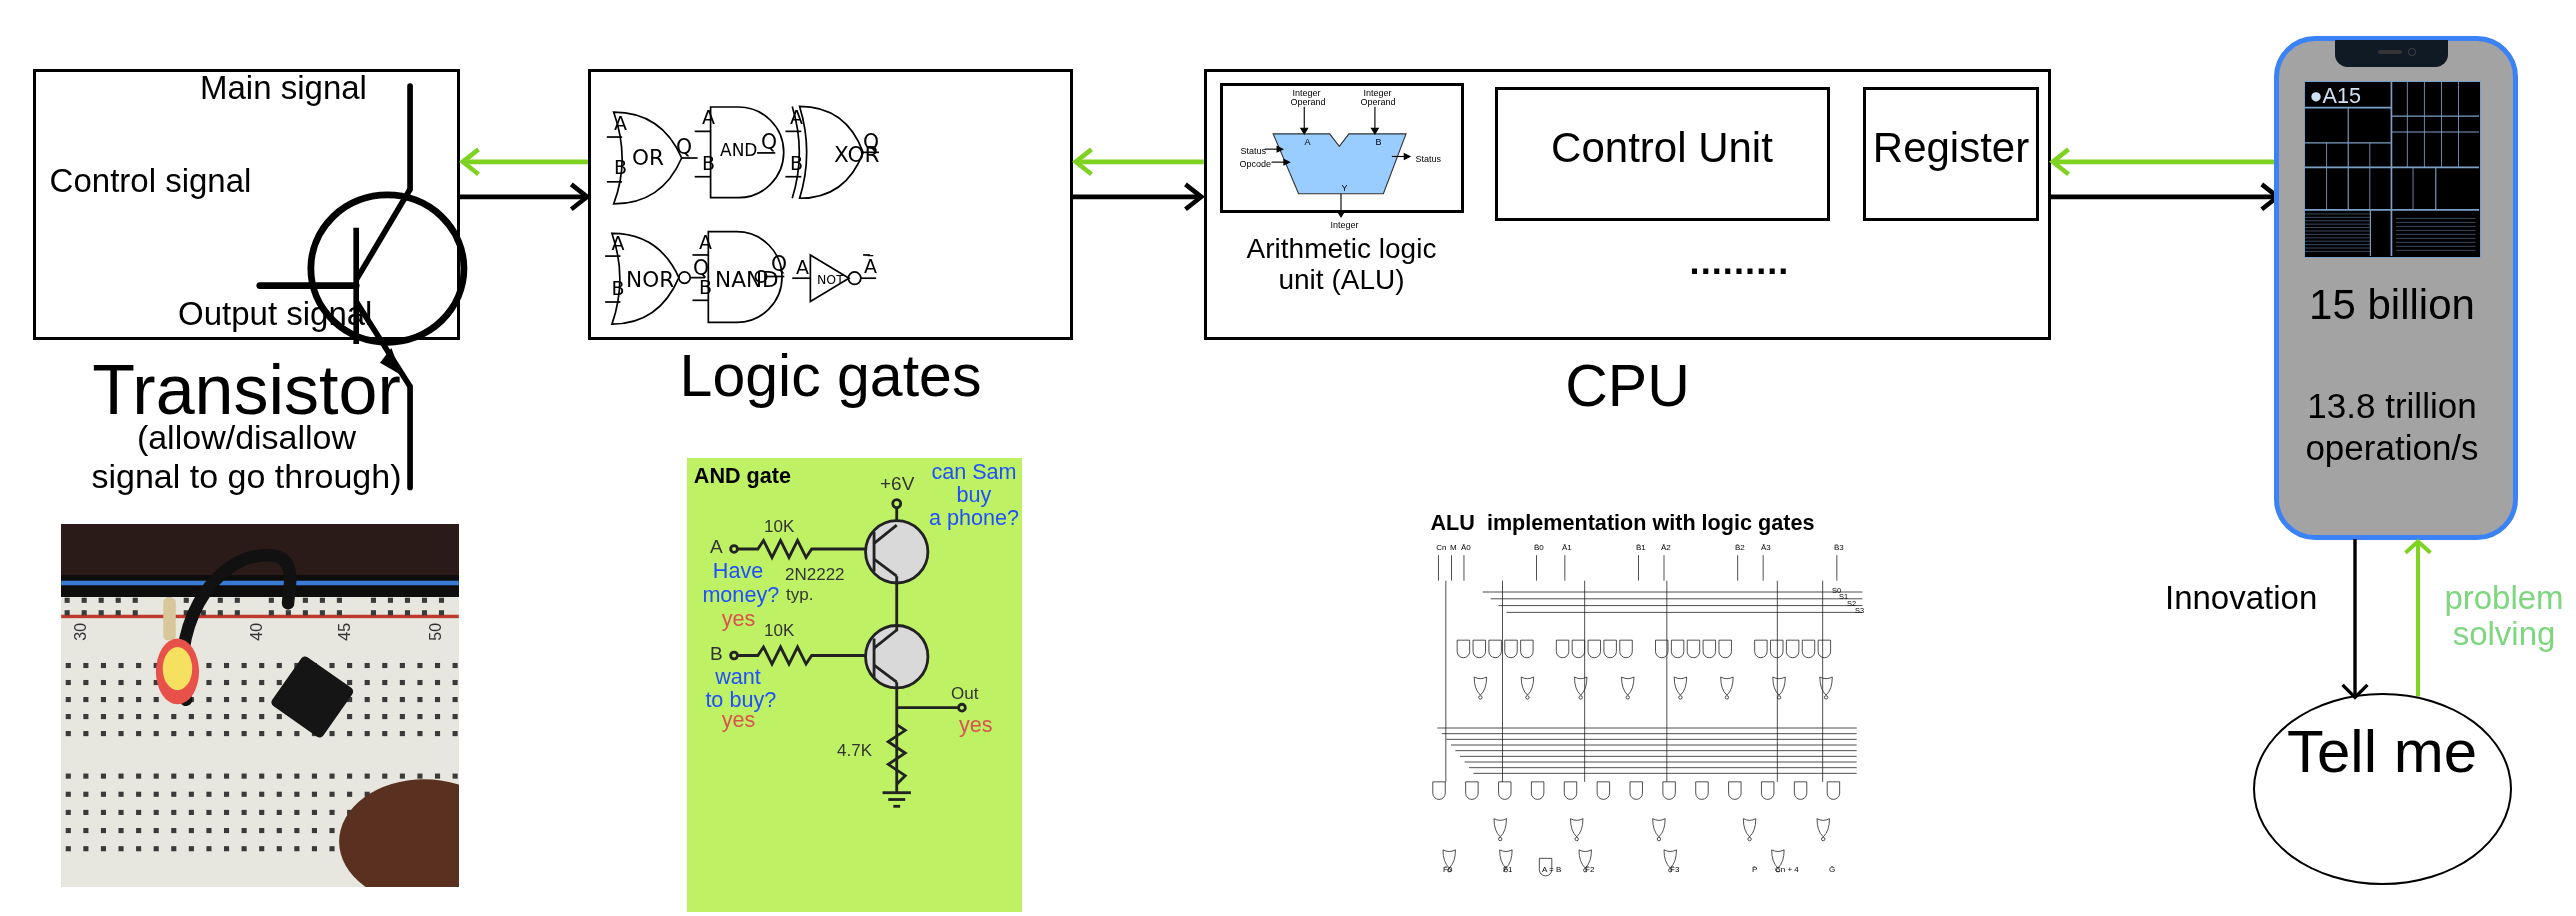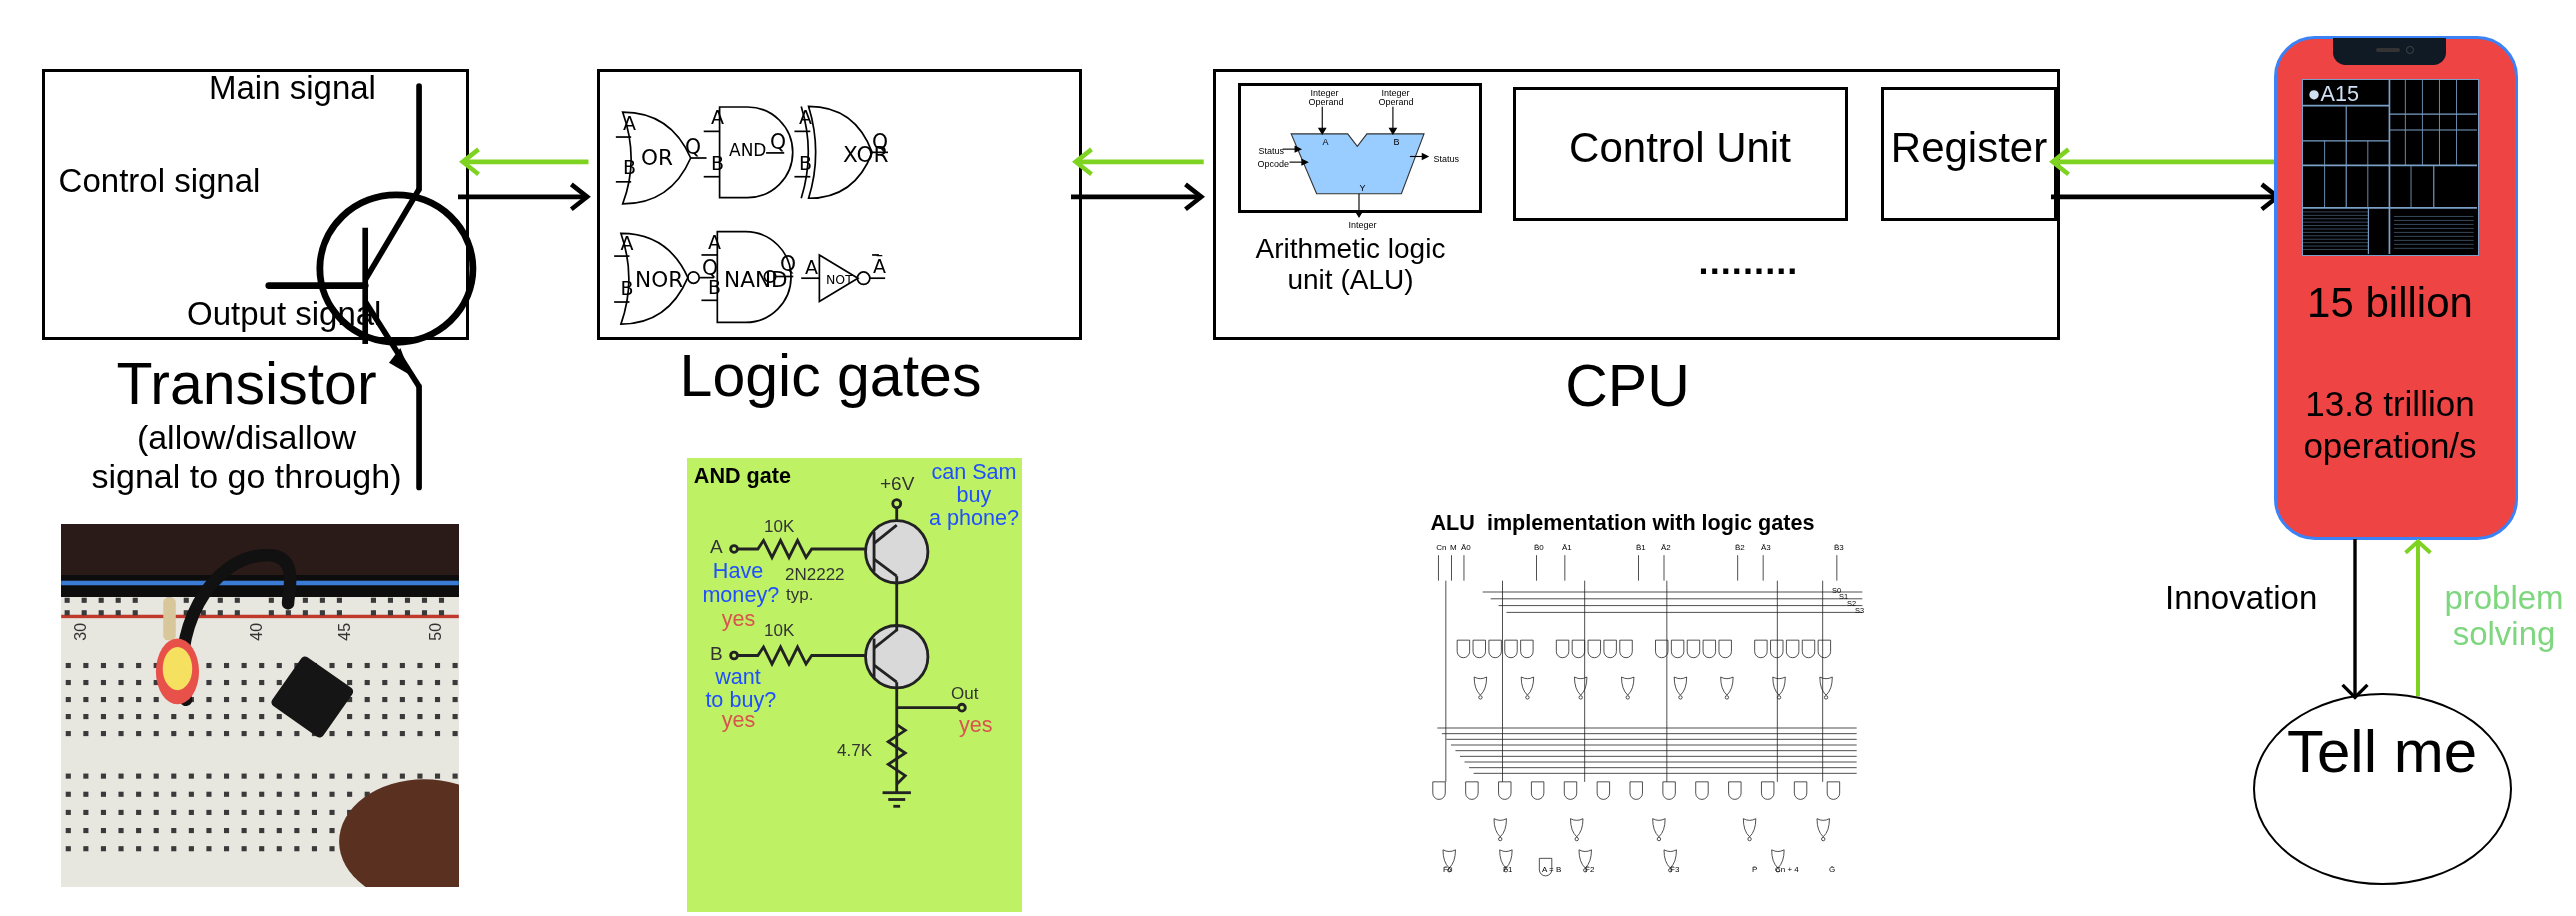--- a/index.html
+++ b/index.html
@@ -1,18 +1,18 @@
 <!DOCTYPE html>
 <html style="font-size:9px"><head>
 <meta charset="utf-8">
 <style>
   html,body{margin:0;padding:0;background:#fff;}
   body{width:2576px;height:917px;position:relative;overflow:hidden;font-family:"Liberation Sans",sans-serif;color:#000;}
   .abs{position:absolute;}
-  .box{position:absolute;border:3.4px solid #000;box-sizing:border-box;background:#fff;margin-left:9px;}
+  .box{position:absolute;border:3.4px solid #000;box-sizing:border-box;background:#fff;}
   .cap{position:absolute;text-align:center;font-family:"Liberation Sans",sans-serif;white-space:nowrap;line-height:1.1;}
   svg{position:absolute;overflow:visible;}
   .serif{font-family:"DejaVu Sans",sans-serif;}
 </style>
 </head>
 <body>
 
 <div class="box" style="left:33px;top:69px;width:427px;height:271px;">
   <svg width="427" height="271" style="left:-3.4px;top:-3.4px;" viewBox="0 0 753 478">
     <ellipse cx="625" cy="352" rx="135" ry="130" fill="none" stroke="#000" stroke-width="12"></ellipse>
@@ -22,21 +22,21 @@
     <line x1="400" y1="382" x2="570" y2="382" stroke="#000" stroke-width="12" stroke-linecap="round"></line>
     <line x1="570" y1="410" x2="665" y2="560" stroke="#000" stroke-width="10"></line>
     <polygon points="632,492 612,518 650,540" fill="#000"></polygon>
     <line x1="665" y1="560" x2="665" y2="738" stroke="#000" stroke-width="10" stroke-linecap="round"></line>
   </svg>
   <div class="cap" style="left:164px;top:-2.3px;font-size:33px;">Main signal</div>
   <div class="cap" style="left:13.6px;top:91px;font-size:33px;">Control signal</div>
   <div class="cap" style="left:142px;top:224px;font-size:33px;">Output signal</div>
 </div>
 
-<div class="cap" style="left:33px;width:427px;top:352px;font-size:59px;">Transistor</div>
+<div class="cap" style="left:33px;width:427px;top:352px;font-size:70px;">Transistor</div>
 <div class="cap" style="left:33px;width:427px;top:419px;font-size:34px;">(allow/disallow</div>
 <div class="cap" style="left:33px;width:427px;top:458px;font-size:34px;">signal to go through)</div>
 
 <div class="abs" style="left:61px;top:524px;width:398px;height:363px;overflow:hidden;background:linear-gradient(#2a1a18 0,#2a1a18 14%,#0d0d0d 14%,#0d0d0d 20%,#e7e6df 20%);">
   <svg width="398" height="363" style="left:0;top:0;" viewBox="0 0 701 640">
     <rect x="0" y="100" width="701" height="8" fill="#3a7bd5"></rect>
     <rect x="0" y="160" width="701" height="6" fill="#c0392b"></rect>
     <g fill="#3a3a3a" id="bb-holes">
         <rect x="6" y="130" width="9" height="9"></rect>
         <rect x="36" y="130" width="9" height="9"></rect>
@@ -638,21 +638,21 @@
 
 <svg width="238" height="34" style="left:2047px;top:146px;" viewBox="0 0 420 60">
   <line x1="10" y1="28" x2="410" y2="28" stroke="#7ed321" stroke-width="8"></line>
   <polyline points="38,6 10,28 38,50" fill="none" stroke="#7ed321" stroke-width="8"></polyline>
 </svg>
 <svg width="238" height="34" style="left:2051px;top:181px;" viewBox="0 0 420 60">
   <line x1="0" y1="28" x2="400" y2="28" stroke="#000" stroke-width="8"></line>
   <polyline points="372,6 400,28 372,50" fill="none" stroke="#000" stroke-width="8"></polyline>
 </svg>
 
-<div class="abs" style="left:2274px;top:36px;width:244px;height:504px;border:3px solid #3b82f6;border-radius:41px;box-sizing:border-box;background:#ef4444;">
+<div class="abs" style="left:2274px;top:36px;width:244px;height:504px;border:5px solid #3b82f6;border-radius:41px;box-sizing:border-box;background:#a3a3a3;">
   <div class="abs" style="left:56px;top:-1.1px;width:113px;height:27px;background:#0f1a24;border-radius:0 0 12.5px 12.5px;">
     <div class="abs" style="left:43px;top:10.2px;width:24px;height:4px;background:#333;border-radius:2.3px;"></div>
     <div class="abs" style="left:73px;top:8.5px;width:5.7px;height:5.7px;border:1.1px solid #444;border-radius:50%;"></div>
   </div>
   <div class="abs" style="left:25px;top:40px;width:177px;height:177px;background:#000;border:1.7px solid #7aa0c8;box-sizing:border-box;">
     <svg id="chip-svg" width="174" height="174" style="left:0;top:0;" viewBox="0 0 306 306">
         <line x1="152" y1="0" x2="152" y2="306" stroke="#7aa0c8" stroke-width="3"></line>
         <line x1="0" y1="45" x2="152" y2="45" stroke="#7aa0c8" stroke-width="3"></line>
         <line x1="0" y1="107" x2="152" y2="107" stroke="#7aa0c8" stroke-width="2"></line>
         <line x1="0" y1="150" x2="306" y2="150" stroke="#7aa0c8" stroke-width="3"></line>

